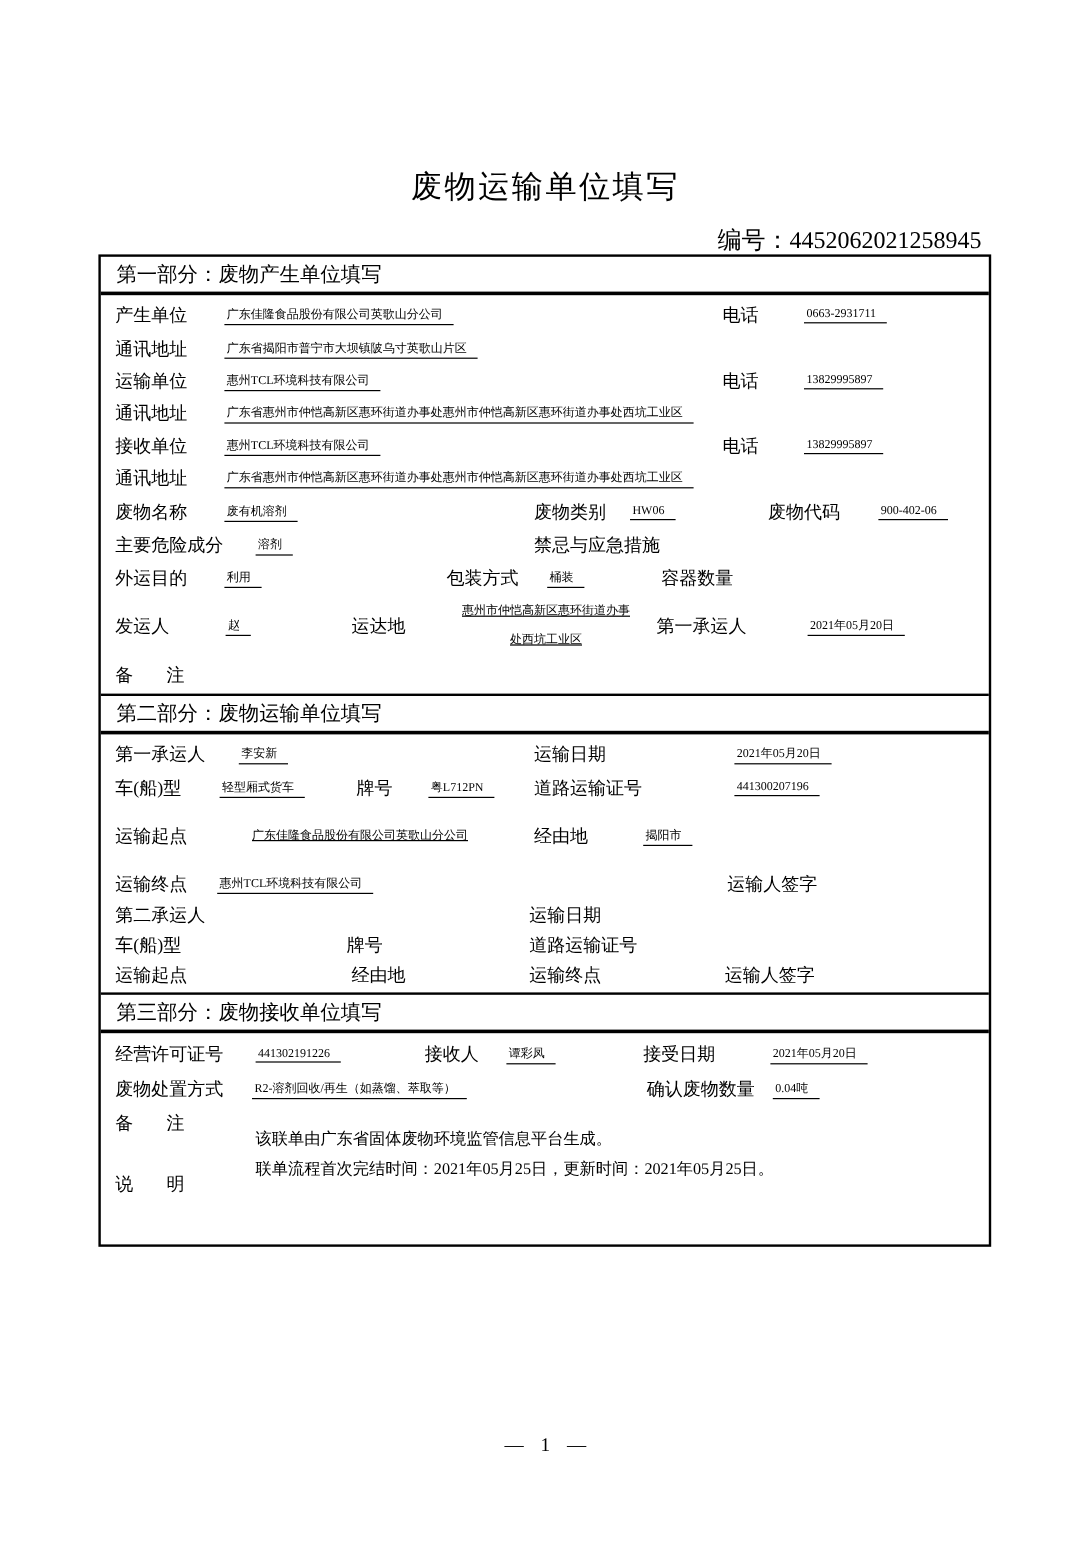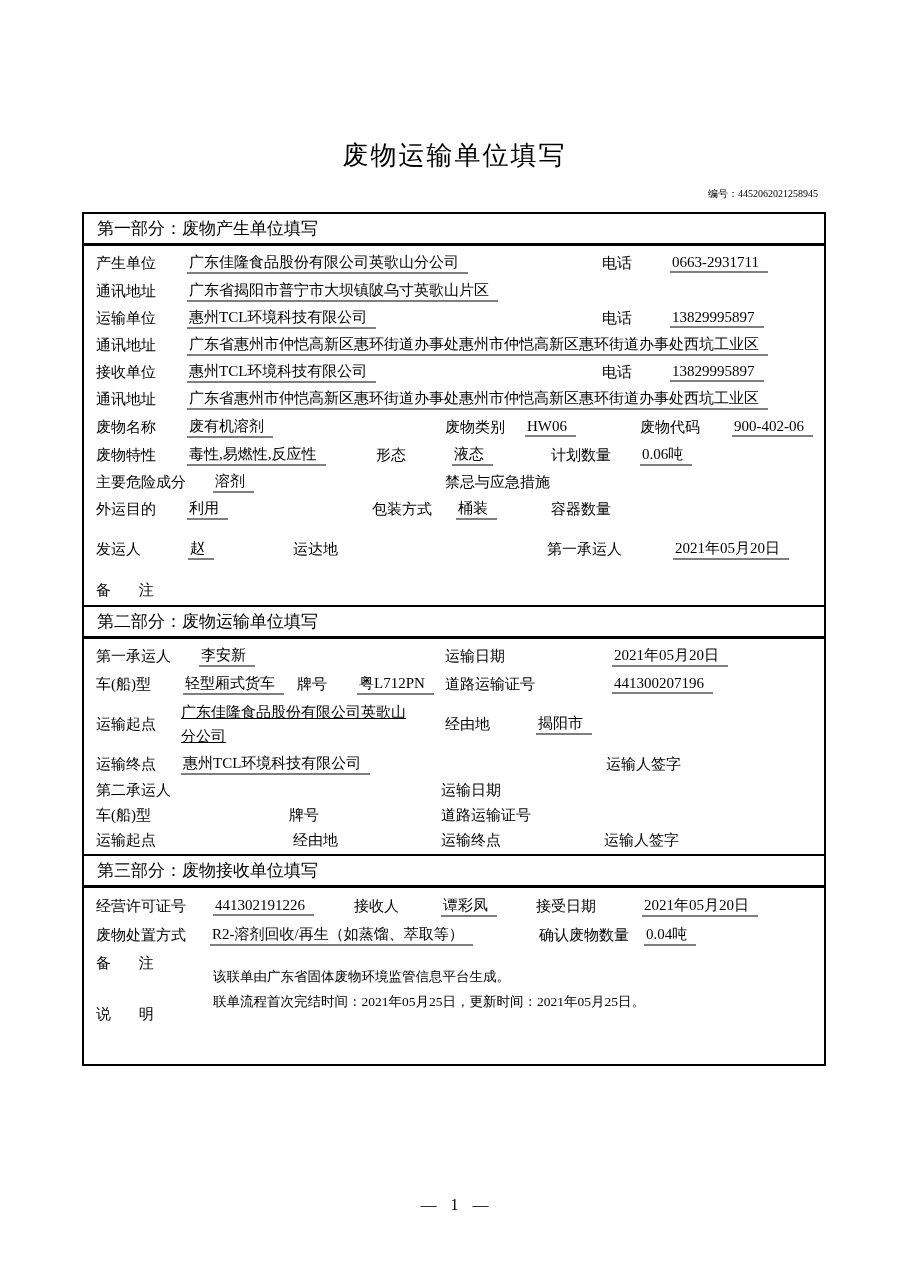--- a/index.html
+++ b/index.html
@@ -7,44 +7,45 @@
     position:relative;width:909px;height:1286px;background:#ffffff;
     font-family:"Liberation Serif","DejaVu Serif",serif;color:#000;
     margin:0 auto;overflow:hidden;
   }
   .title{
     position:absolute;top:138px;left:0;width:100%;
     text-align:center;font-size:26px;letter-spacing:2px;
   }
   .docno{
     position:absolute;top:187px;left:82px;width:736px;
-    text-align:right;font-size:10px;
+    text-align:right;font-size:20px;
   }
   .docno span{display:inline;}
   .manifest{
     position:absolute;left:82px;top:212px;width:740px;
     border:2px solid #000;background:#fff;
   }
   .sec-h{
     height:29px;line-height:29px;padding-left:13px;
     font-size:17px;border-bottom:3px solid #000;white-space:nowrap;
   }
   .sec-b{position:relative;}
   .sec-b.mid{border-bottom:2px solid #000;}
   .sec-b{padding-top:3px;padding-bottom:2px;}
   .row{position:relative;}
   .row>span{
     position:absolute;top:50%;transform:translateY(-50%);
     white-space:nowrap;
   }
   .lab{font-size:15px;}
   .val{
-    font-size:15px;
+    font-size:10px;
     border-bottom:1px solid #000;
     padding:0 9px 1px 2px;
+    text-align:center;
   }
   .val.wrap{
     white-space:normal;border-bottom:none;text-decoration:underline;
     line-height:24px;padding:0;
   }
   .spread{word-spacing:24px;}
   .noteln{
     position:absolute;left:129px;font-size:13.5px;white-space:nowrap;
     line-height:25px;transform:none;
   }
@@ -107,47 +108,40 @@
 
       <div class="row" style="height:28px">
         <span class="lab" style="left:12px">废物名称</span>
         <span class="val" style="left:103px">废有机溶剂</span>
         <span class="lab" style="left:361px">废物类别</span>
         <span class="val" style="left:441px">HW06</span>
         <span class="lab" style="left:556px">废物代码</span>
         <span class="val" style="left:648px">900-402-06</span>
       </div>
 
-      <div class="row" style="height:27px">
-        <span class="lab" style="left:12px">废物特性</span>
-        <span class="val" style="left:103px">毒性,易燃性,反应性</span>
-        <span class="lab" style="left:292px">形态</span>
-        <span class="val" style="left:368px">液态</span>
-        <span class="lab" style="left:467px">计划数量</span>
-        <span class="val" style="left:556px">0.06吨</span>
-      </div>
 
       <div class="row" style="height:27px">
         <span class="lab" style="left:12px">主要危险成分</span>
         <span class="val" style="left:129px">溶剂</span>
         <span class="lab" style="left:361px">禁忌与应急措施</span>
       </div>
 
       <div class="row" style="height:27px">
         <span class="lab" style="left:12px">外运目的</span>
         <span class="val" style="left:103px">利用</span>
         <span class="lab" style="left:288px">包装方式</span>
         <span class="val" style="left:372px">桶装</span>
         <span class="lab" style="left:467px">容器数量</span>
       </div>
 
       <div class="row" style="height:54px">
         <span class="lab" style="left:12px">发运人</span>
         <span class="val" style="left:104px">赵</span>
         <span class="lab" style="left:209px">运达地</span>
+        <span class="val wrap" style="left:300px;width:142px">惠州市仲恺高新区惠环街道办事处西坑工业区</span>
         <span class="lab" style="left:463px">第一承运人</span>
         <span class="val" style="left:589px">2021年05月20日</span>
       </div>
 
       <div class="row" style="height:27px">
         <span class="lab spread" style="left:12px">备 注</span>
       </div>
 
     </div>
 
@@ -203,21 +197,21 @@
 
     </div>
 
     <div class="sec-h">第三部分：废物接收单位填写</div>
     <div class="sec-b" style="padding-bottom:12px">
 
       <div class="row" style="height:30px">
         <span class="lab" style="left:12px">经营许可证号</span>
         <span class="val" style="left:129px">441302191226</span>
         <span class="lab" style="left:270px">接收人</span>
-        <span class="val" style="left:357px">谭彩凤</span>
+        <span class="val" style="left:338px">谭彩凤</span>
         <span class="lab" style="left:452px">接受日期</span>
         <span class="val" style="left:558px">2021年05月20日</span>
       </div>
 
       <div class="row" style="height:28px">
         <span class="lab" style="left:12px">废物处置方式</span>
         <span class="val" style="left:126px">R2-溶剂回收/再生（如蒸馏、萃取等）</span>
         <span class="lab" style="left:455px">确认废物数量</span>
         <span class="val" style="left:560px">0.04吨</span>
       </div>

